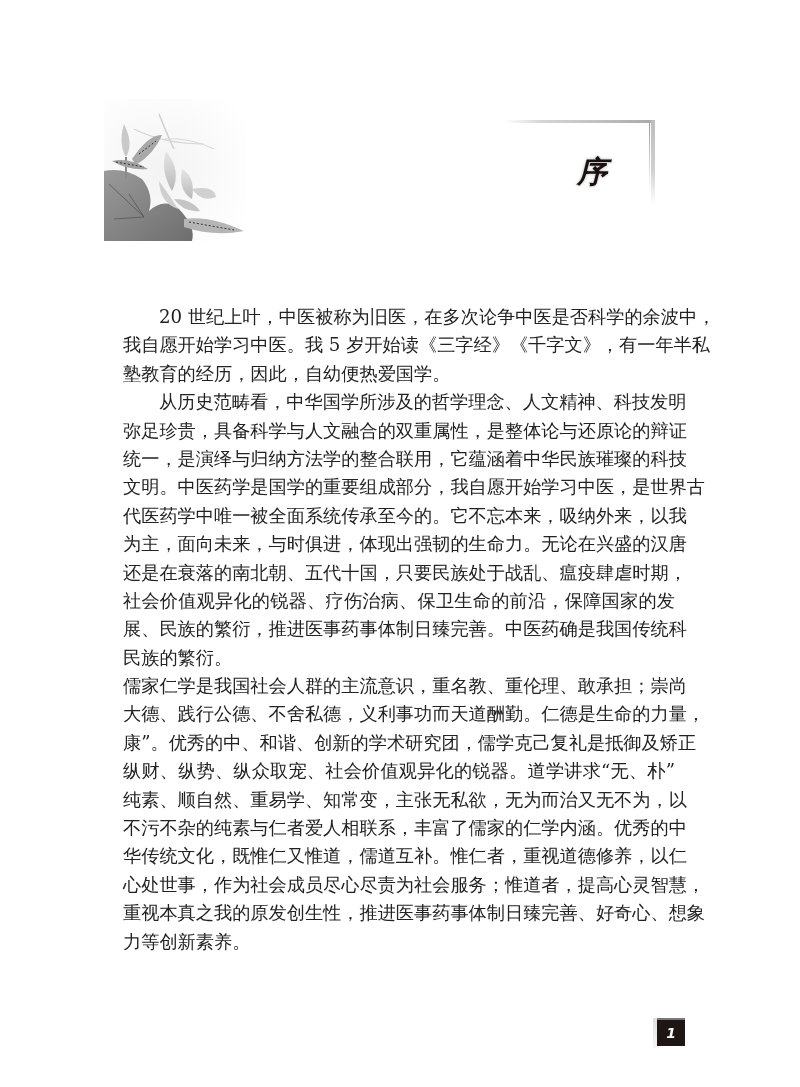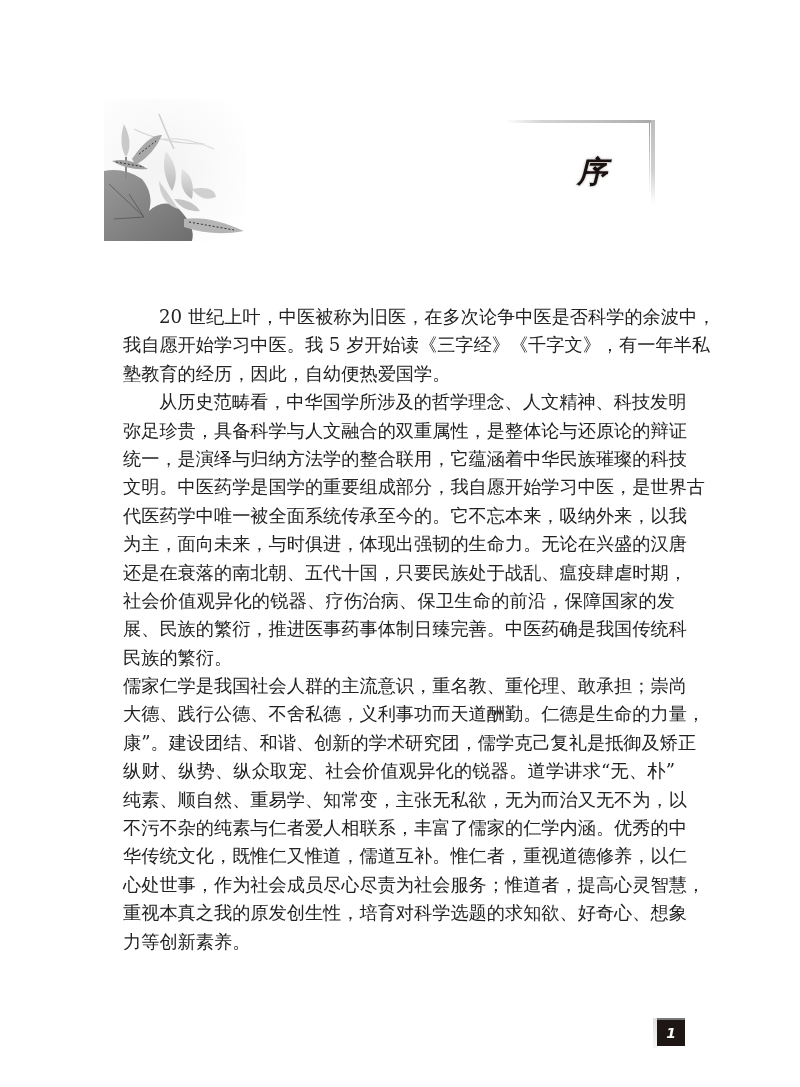--- a/index.html
+++ b/index.html
@@ -104,26 +104,26 @@
     <span class="line">为主，面向未来，与时俱进，体现出强韧的生命力。无论在兴盛的汉唐</span>
     <span class="line">还是在衰落的南北朝、五代十国，只要民族处于战乱、瘟疫肆虐时期，</span>
     <span class="line">社会价值观异化的锐器、疗伤治病、保卫生命的前沿，保障国家的发</span>
     <span class="line">展、民族的繁衍，推进医事药事体制日臻完善。中医药确是我国传统科</span>
     <span class="line last">民族的繁衍。</span>
   </div>
 
   <div>
     <span class="line">儒家仁学是我国社会人群的主流意识，重名教、重伦理、敢承担；崇尚</span>
     <span class="line">大德、践行公德、不舍私德，义利事功而天道酬勤。仁德是生命的力量，</span>
-    <span class="line">康”。建设团结、和谐、创新的学术研究团，儒学克己复礼是抵御及矫正</span>
+    <span class="line">康”。优秀的中、和谐、创新的学术研究团，儒学克己复礼是抵御及矫正</span>
     <span class="line">纵财、纵势、纵众取宠、社会价值观异化的锐器。道学讲求“无、朴”</span>
     <span class="line">纯素、顺自然、重易学、知常变，主张无私欲，无为而治又无不为，以</span>
     <span class="line">不污不杂的纯素与仁者爱人相联系，丰富了儒家的仁学内涵。优秀的中</span>
     <span class="line">华传统文化，既惟仁又惟道，儒道互补。惟仁者，重视道德修养，以仁</span>
     <span class="line">心处世事，作为社会成员尽心尽责为社会服务；惟道者，提高心灵智慧，</span>
-    <span class="line">重视本真之我的原发创生性，培育对科学选题的求知欲、好奇心、想象</span>
+    <span class="line">重视本真之我的原发创生性，推进医事药事体制日臻完善、好奇心、想象</span>
     <span class="line last">力等创新素养。</span>
   </div>
 </div>
 
 <div class="page-num-box">
   <span class="page-num">1</span>
 </div>
 
 </body></html>

